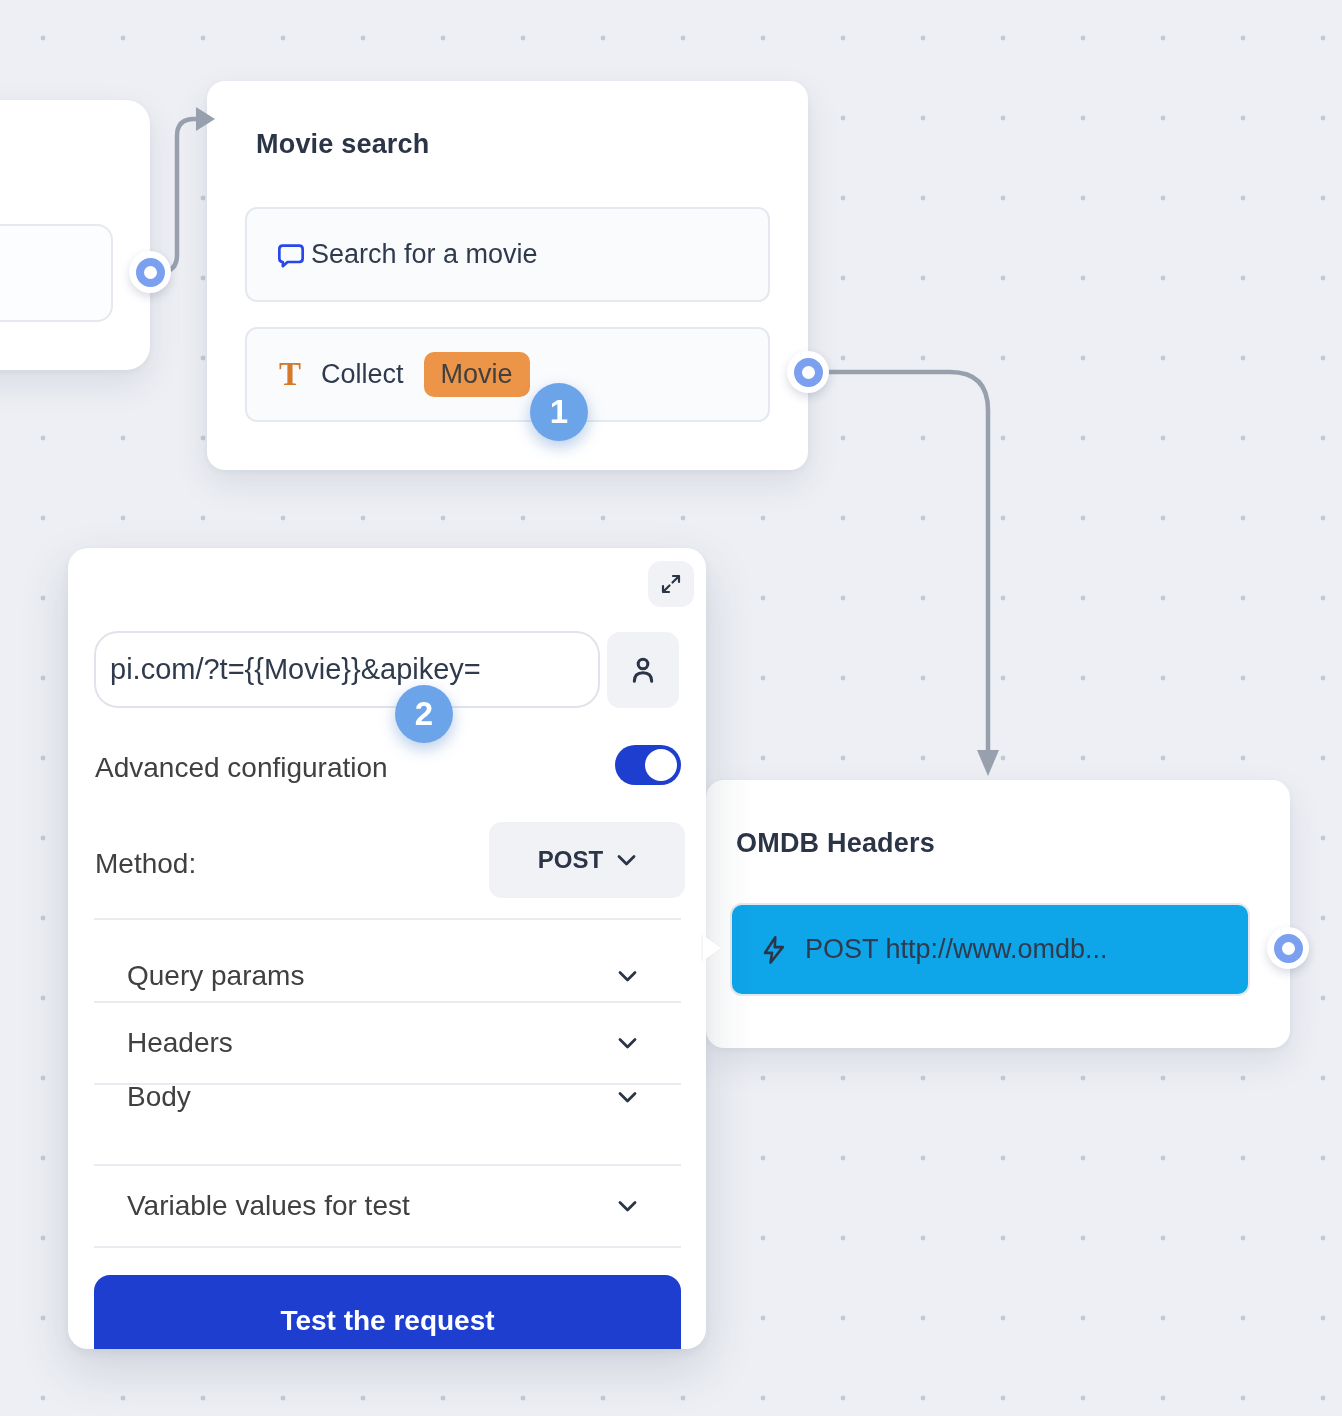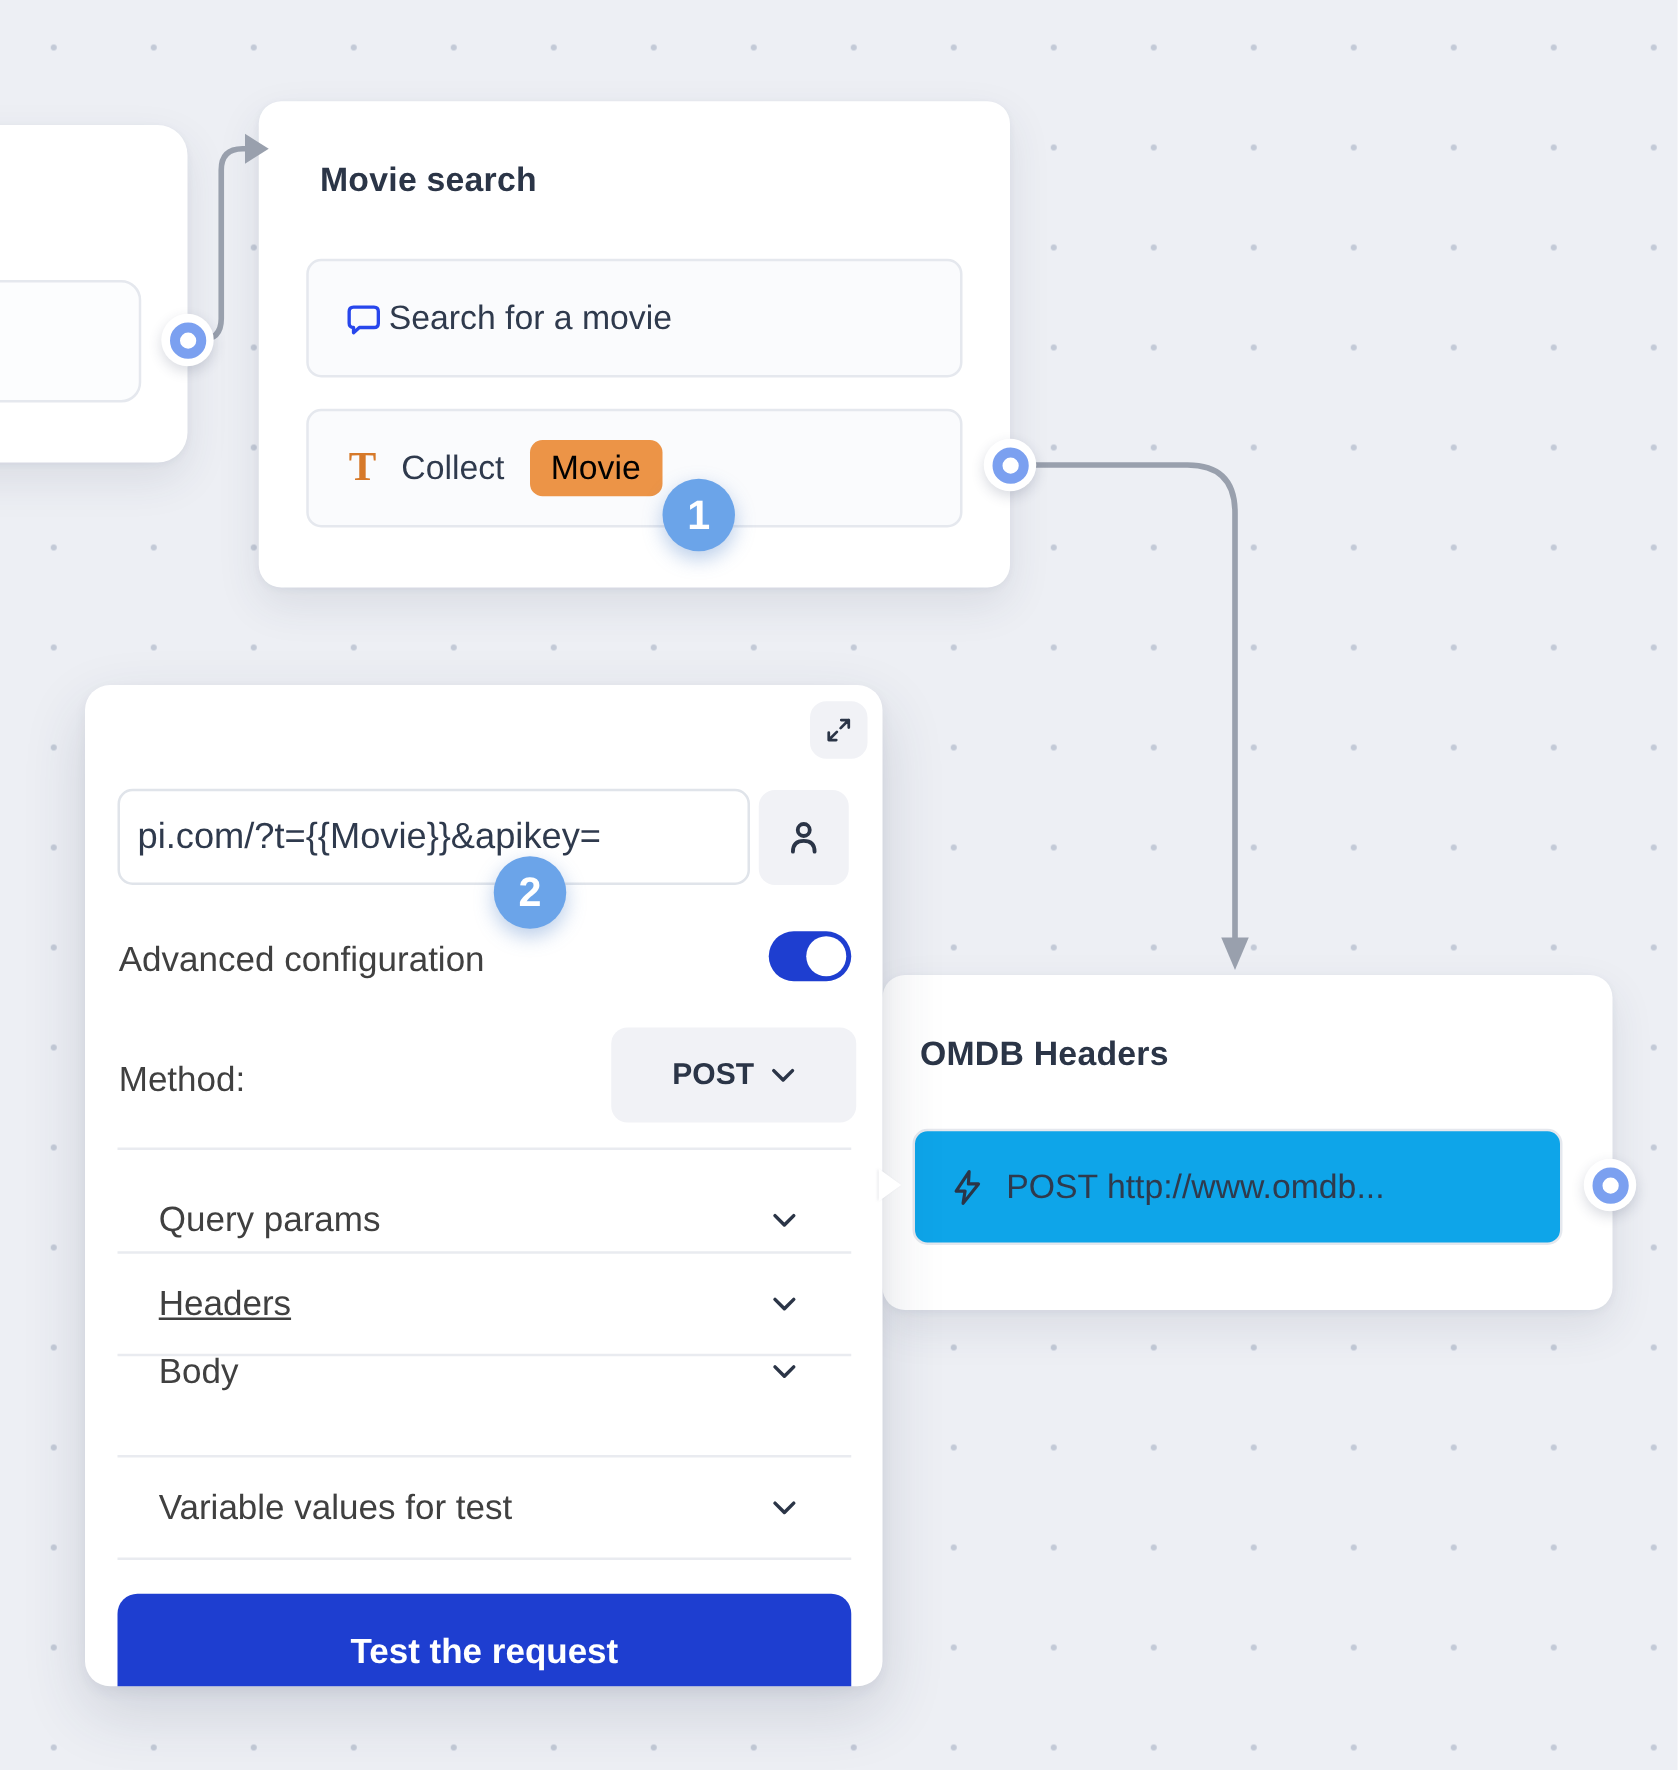--- a/index.html
+++ b/index.html
@@ -21,36 +21,36 @@
   
   .step-badge{position:absolute;z-index:7;width:58px;height:58px;border-radius:50%;background:#6ba4e9;
     color:#fff;font-size:33px;font-weight:700;display:flex;align-items:center;justify-content:center;
     box-shadow:0 6px 16px rgba(80,130,200,.40);}
   
   #panel{position:absolute;left:68px;top:548px;width:638px;height:801px;background:#fff;border-radius:20px;
     box-shadow:0 20px 50px rgba(45,58,90,.16),0 4px 10px rgba(45,58,90,.06);z-index:4;overflow:hidden;}
   .sq-btn{position:absolute;background:#f1f2f6;border:none;border-radius:13px;
     display:flex;align-items:center;justify-content:center;cursor:pointer;}
   #url-input{position:absolute;left:26px;top:83px;width:506px;height:77px;box-sizing:border-box;
-    border:2px solid #e0e4ea;border-radius:12px;padding:0 4px 0 14px;font-family:"Liberation Sans",sans-serif;
+    border:2px solid #e0e4ea;border-radius:24px;padding:0 4px 0 14px;font-family:"Liberation Sans",sans-serif;
     font-size:29px;color:#2f3a4d;background:#fff;outline:none;white-space:nowrap;overflow:hidden;}
   .panel-label{position:absolute;font-size:28px;color:#404040;}
   #toggle{position:absolute;left:547px;top:197px;width:66px;height:40px;border-radius:20px;background:#1e3ed0;cursor:pointer;}
   #toggle .knob{position:absolute;right:4px;top:4px;width:32px;height:32px;border-radius:50%;background:#fff;}
   #method-btn{left:421px;top:274px;width:196px;height:76px;gap:14px;font-size:24px;font-weight:700;color:#2b3547;}
   .divider{position:absolute;left:26px;width:587px;height:2px;background:#e9ebf0;}
   .section{position:absolute;left:26px;width:587px;height:80px;display:flex;align-items:center;
     justify-content:space-between;padding:0 44px 0 33px;box-sizing:border-box;cursor:pointer;}
   #test-btn{position:absolute;left:26px;top:727px;width:587px;height:92px;border:none;border-radius:16px;
     background:#1e3ed0;color:#fff;font-family:"Liberation Sans",sans-serif;font-size:28px;font-weight:700;
     display:flex;align-items:flex-start;justify-content:center;padding-top:30px;box-sizing:border-box;cursor:pointer;}
   
   #movie-node{left:207px;top:81px;width:601px;height:389px;}
   #omdb-node{left:706px;top:780px;width:584px;height:268px;}
-  .var-badge{background:#ec9447;color:#000000;border-radius:10px;padding:7px 17px;font-size:27px;white-space:nowrap;}
+  .var-badge{background:#ec9447;color:#404040;border-radius:10px;padding:7px 17px;font-size:27px;white-space:nowrap;}
   .icon{display:inline-flex;align-items:center;justify-content:center;}
   .t-icon{font-family:"Liberation Serif",serif;font-weight:700;font-size:33px;color:#d6792a;line-height:1;}
   svg{display:block;}
   #connectors{position:absolute;left:0;top:0;z-index:3;pointer-events:none;}
   #omdb-notch{position:absolute;left:703px;top:935px;width:0;height:0;z-index:6;
     border-top:13px solid transparent;border-bottom:13px solid transparent;border-left:18px solid #fff;
     filter:drop-shadow(-1px 0 1px rgba(45,58,90,.10));}
 </style>
 </head>
 <body>
@@ -130,21 +130,21 @@
     <div class="section" style="top:388px;">
       <span class="panel-label" style="position:static;">Query params</span>
       <span class="icon">
         <svg width="19" height="13" viewBox="0 0 19 13" fill="none" stroke="#2b3547" stroke-width="2.8" stroke-linecap="round" stroke-linejoin="round">
             <polyline points="2,2.5 9.5,10 17,2.5"></polyline>
           </svg>
       </span>
     </div>
     <div class="divider" style="top:453px;"></div>
     <div class="section" style="top:455px;">
-      <span class="panel-label" style="position:static;text-decoration:underline;">Headers</span>
+      <span class="panel-label" style="position:static;">Headers</span>
       <span class="icon">
         <svg width="19" height="13" viewBox="0 0 19 13" fill="none" stroke="#2b3547" stroke-width="2.8" stroke-linecap="round" stroke-linejoin="round">
             <polyline points="2,2.5 9.5,10 17,2.5"></polyline>
           </svg>
       </span>
     </div>
     <div class="divider" style="top:535px;"></div>
     <div class="section" style="top:509px;">
       <span class="panel-label" style="position:static;">Body</span>
       <span class="icon">

